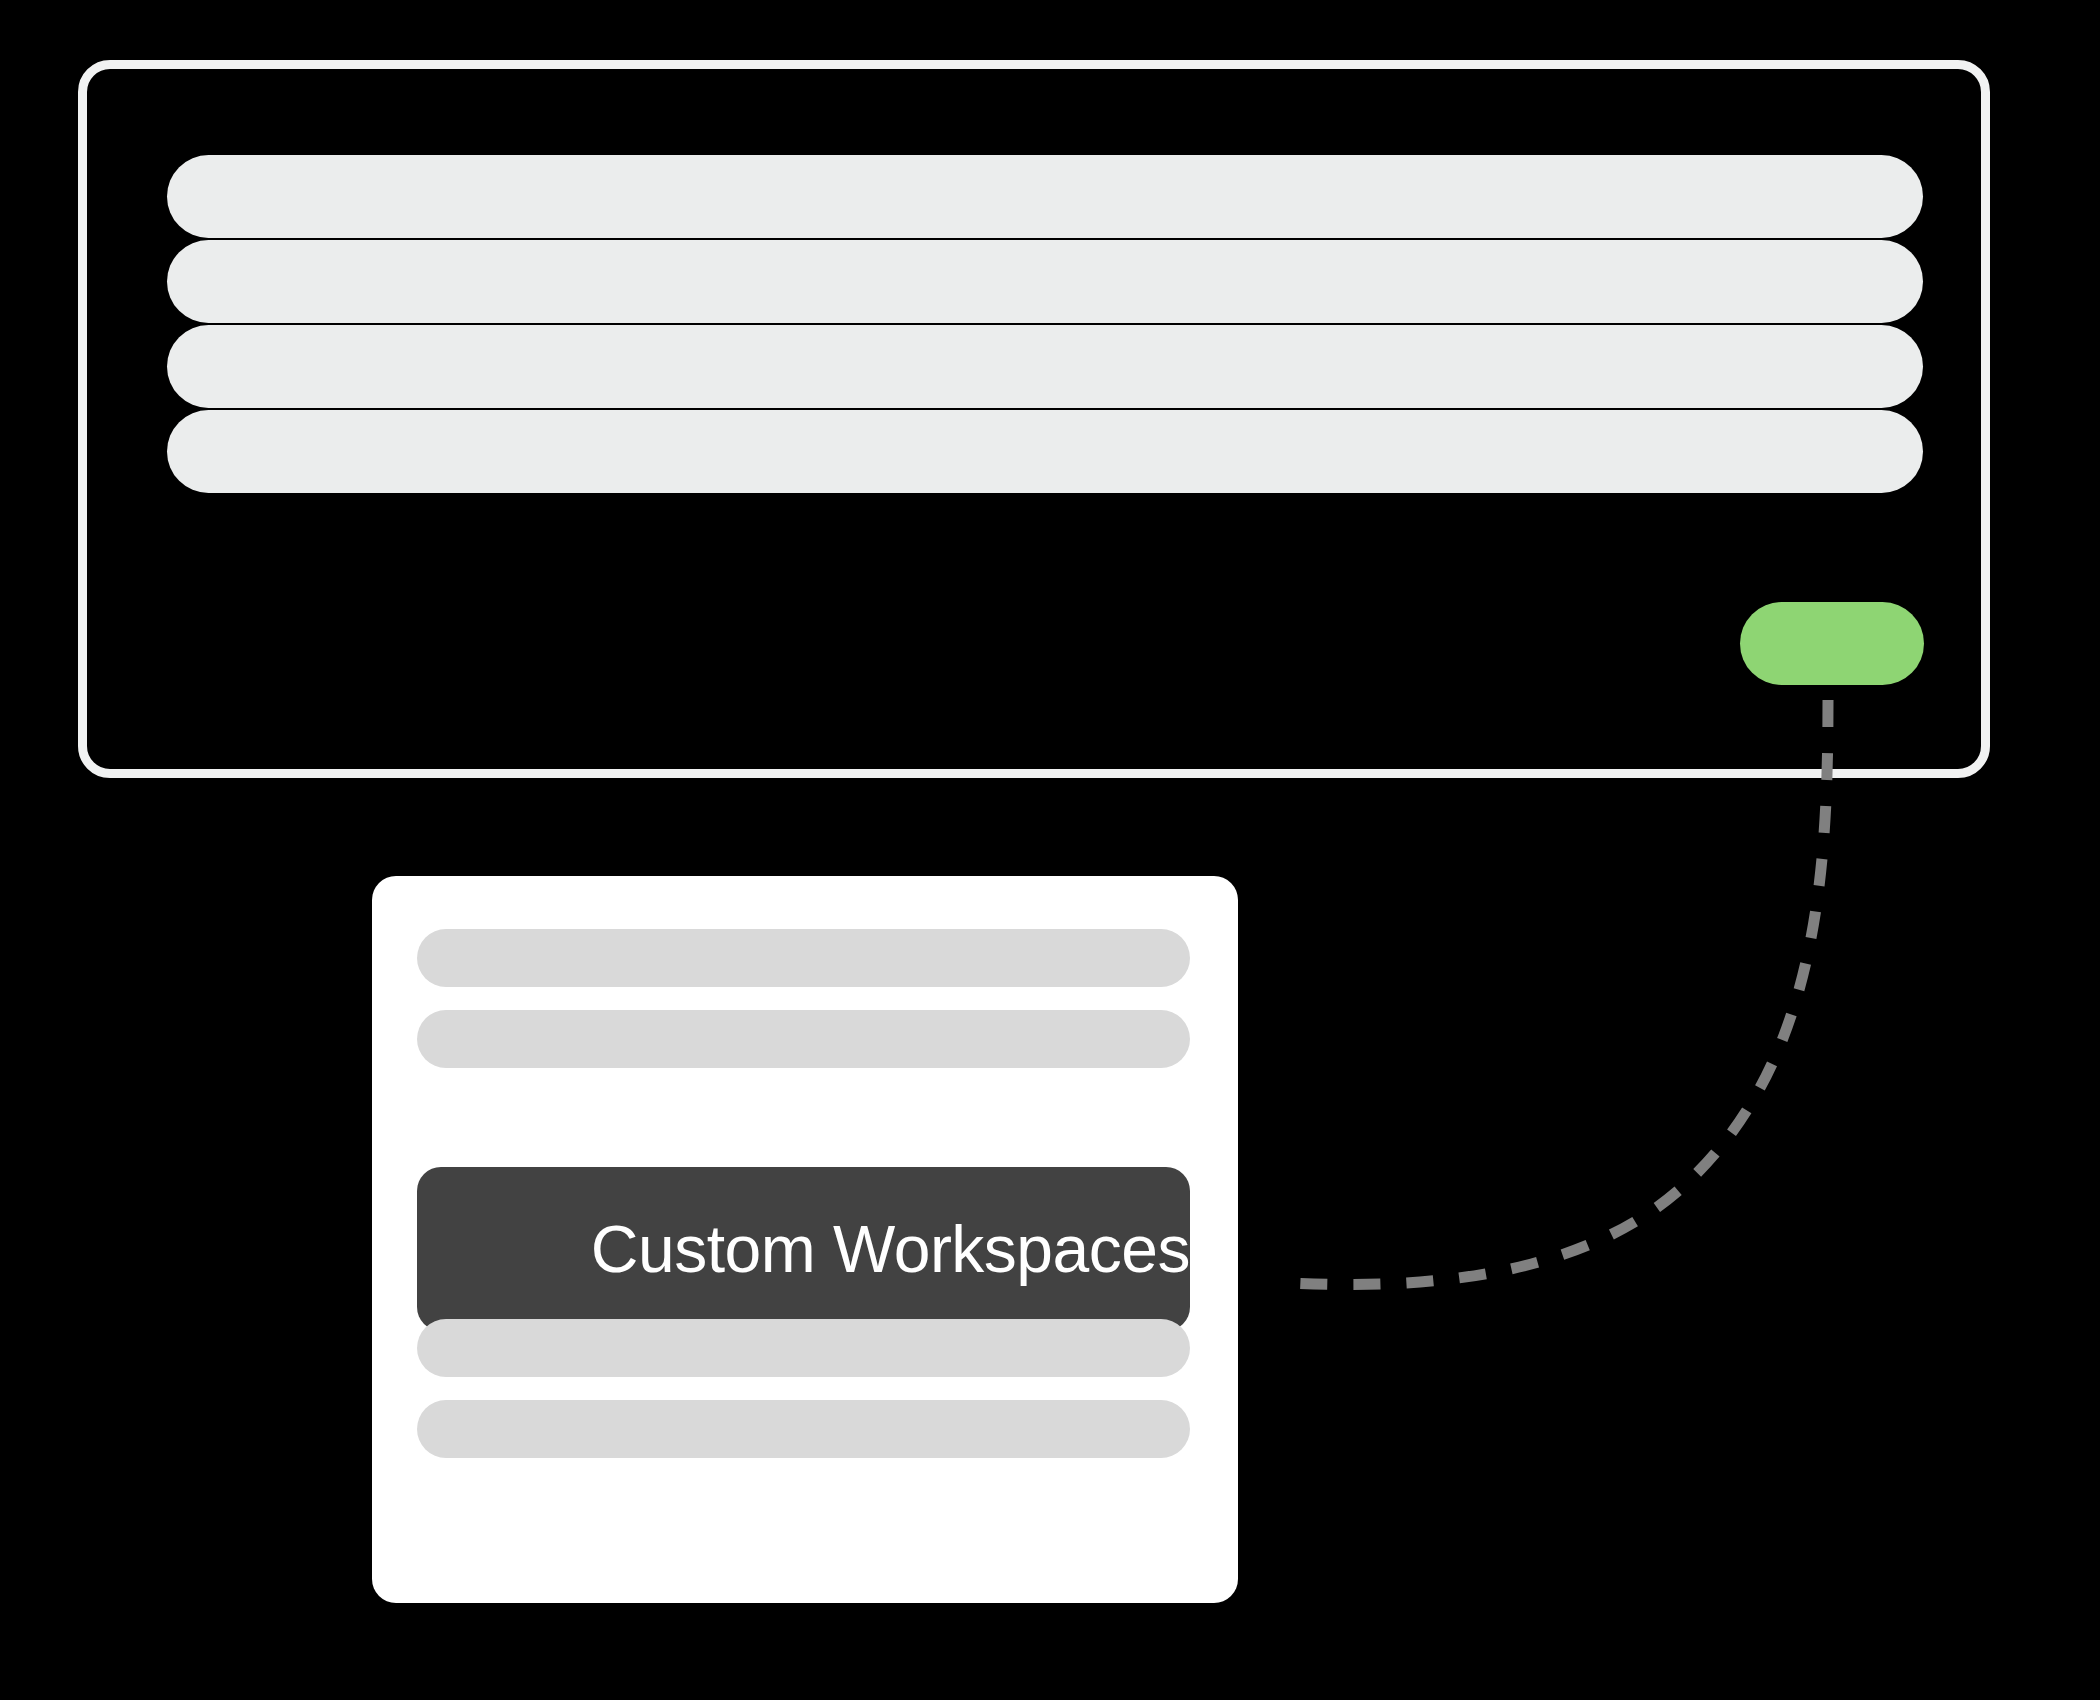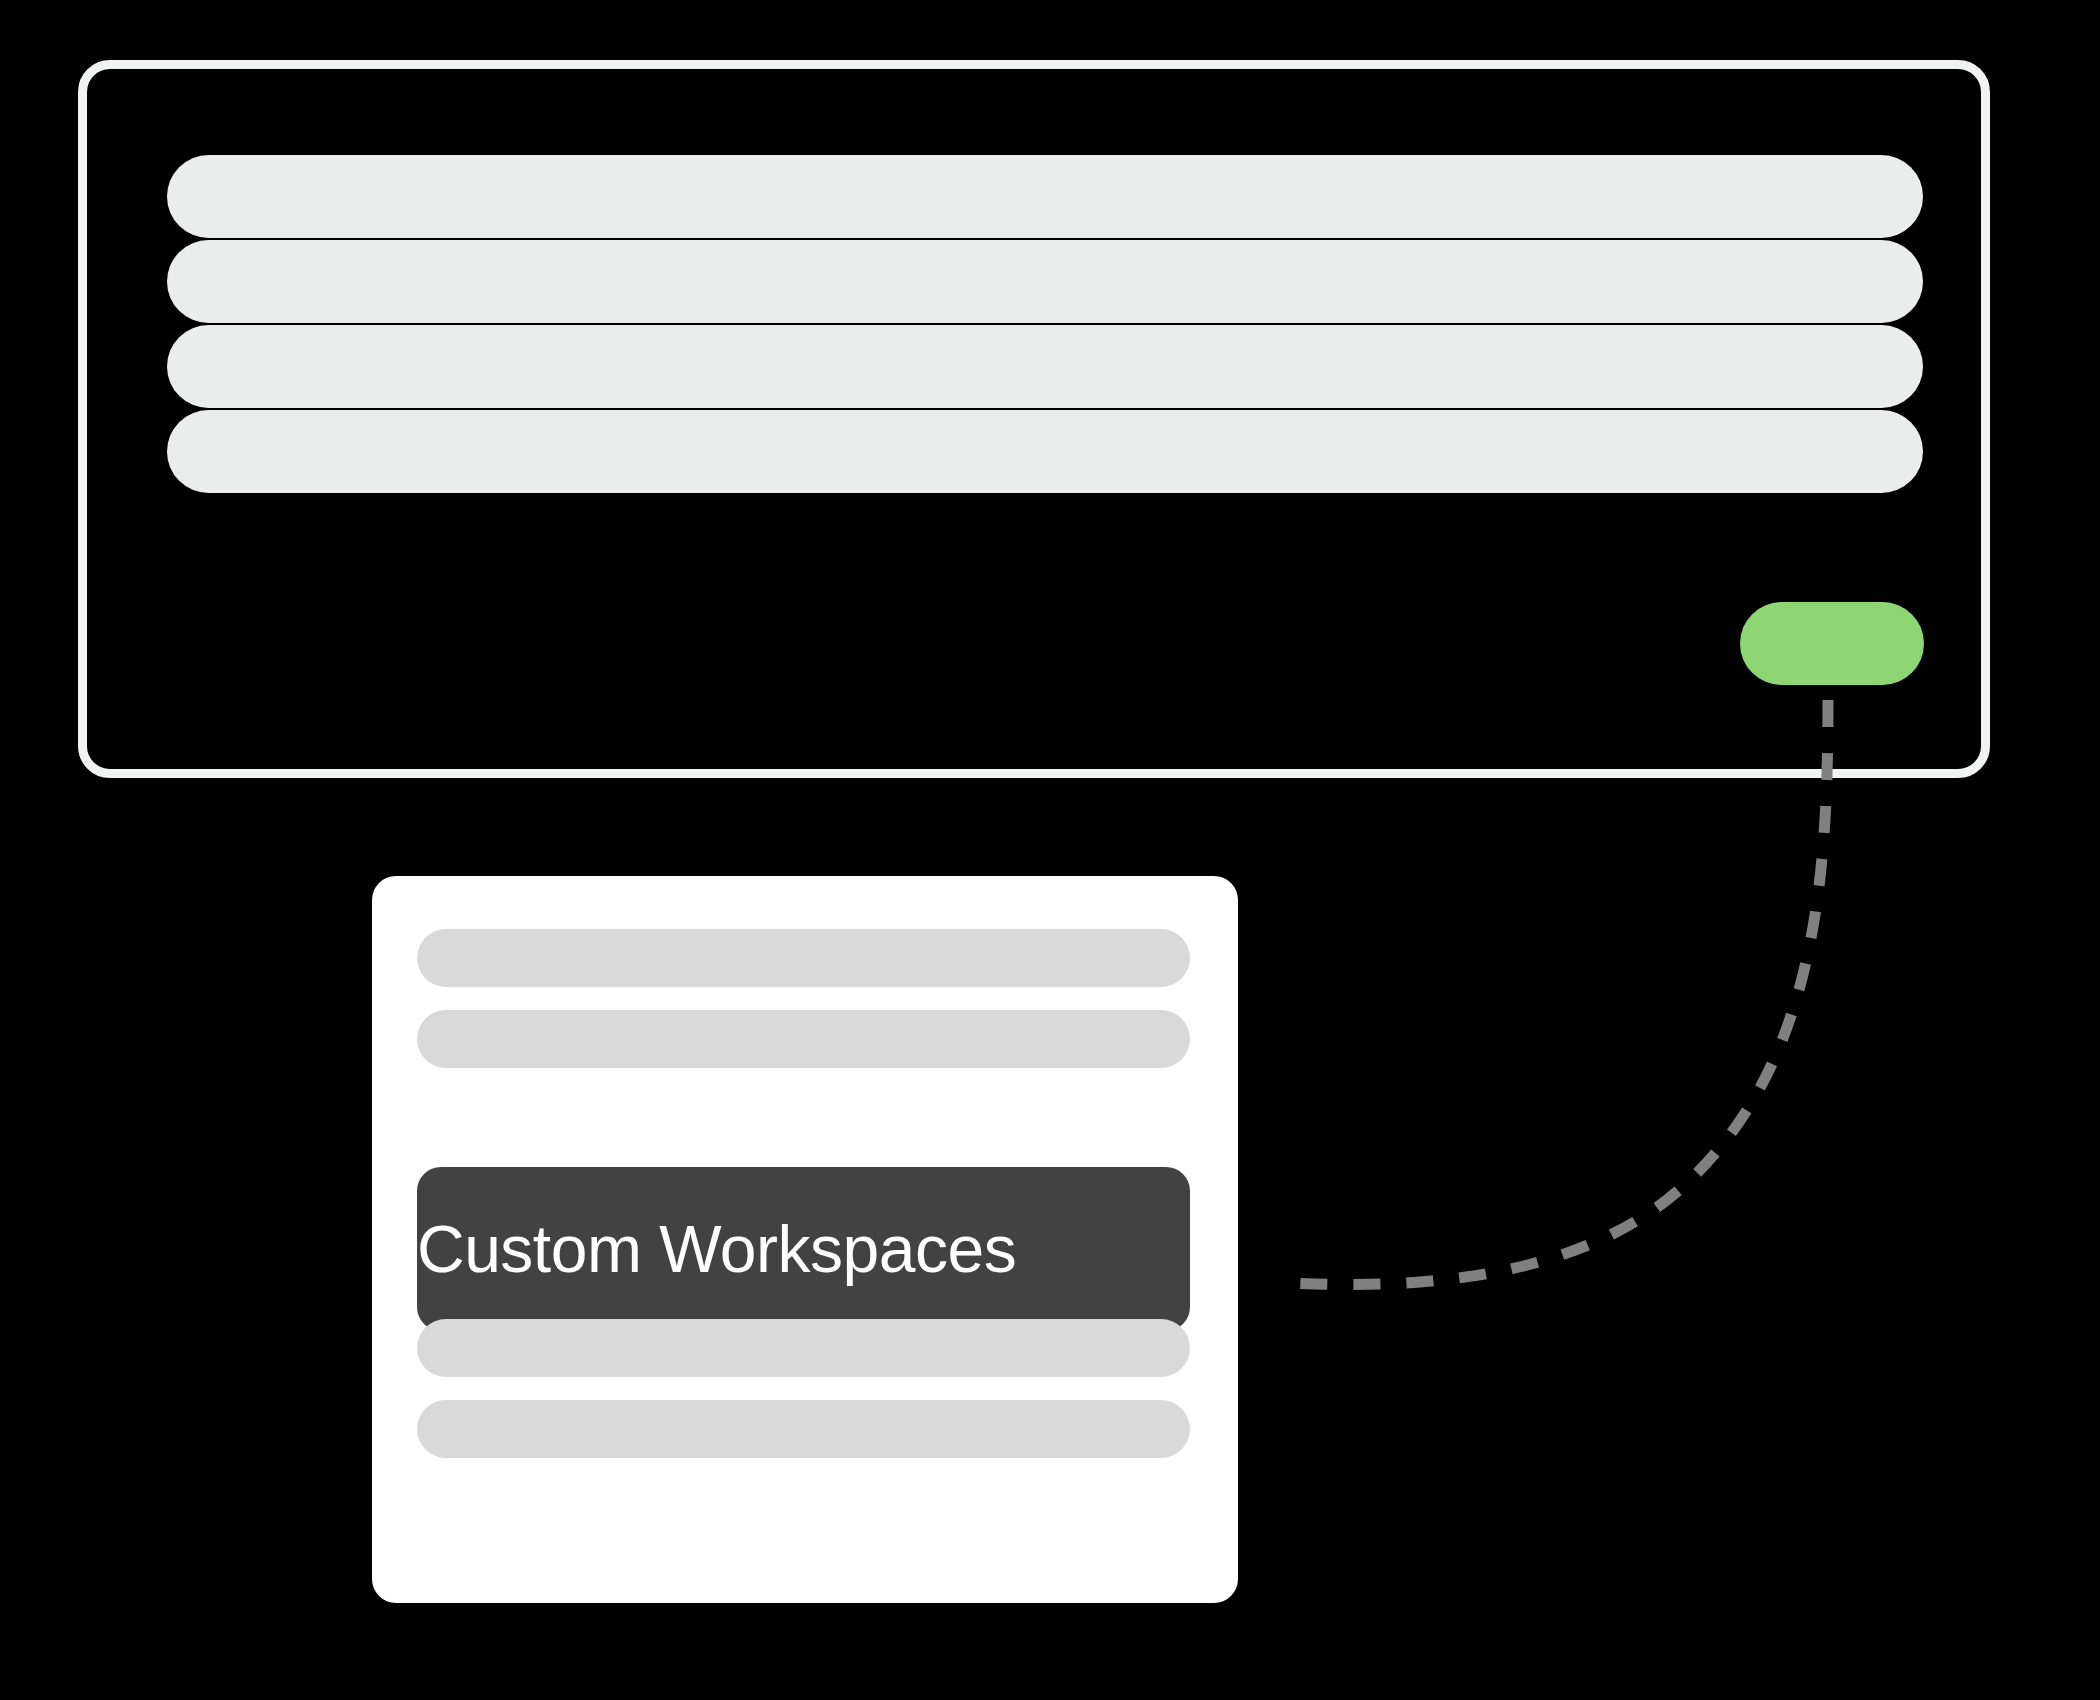--- a/index.html
+++ b/index.html
@@ -100,21 +100,21 @@
     left: 45px;          
     top: 291px;          
     width: 773px;
     height: 164px;
     background: #424242;
     border-radius: 24px;
     border: none;
     padding: 0;
     display: flex;
     align-items: center;
-    justify-content: flex-start;
+    justify-content: flex-end;
   }
   #custom-workspaces-label {
     color: #ffffff;
     font-family: "Liberation Sans", sans-serif;
     font-size: 66px;
     font-weight: 400;
     letter-spacing: -0.5px;
     line-height: 1;
     white-space: nowrap;
   }

